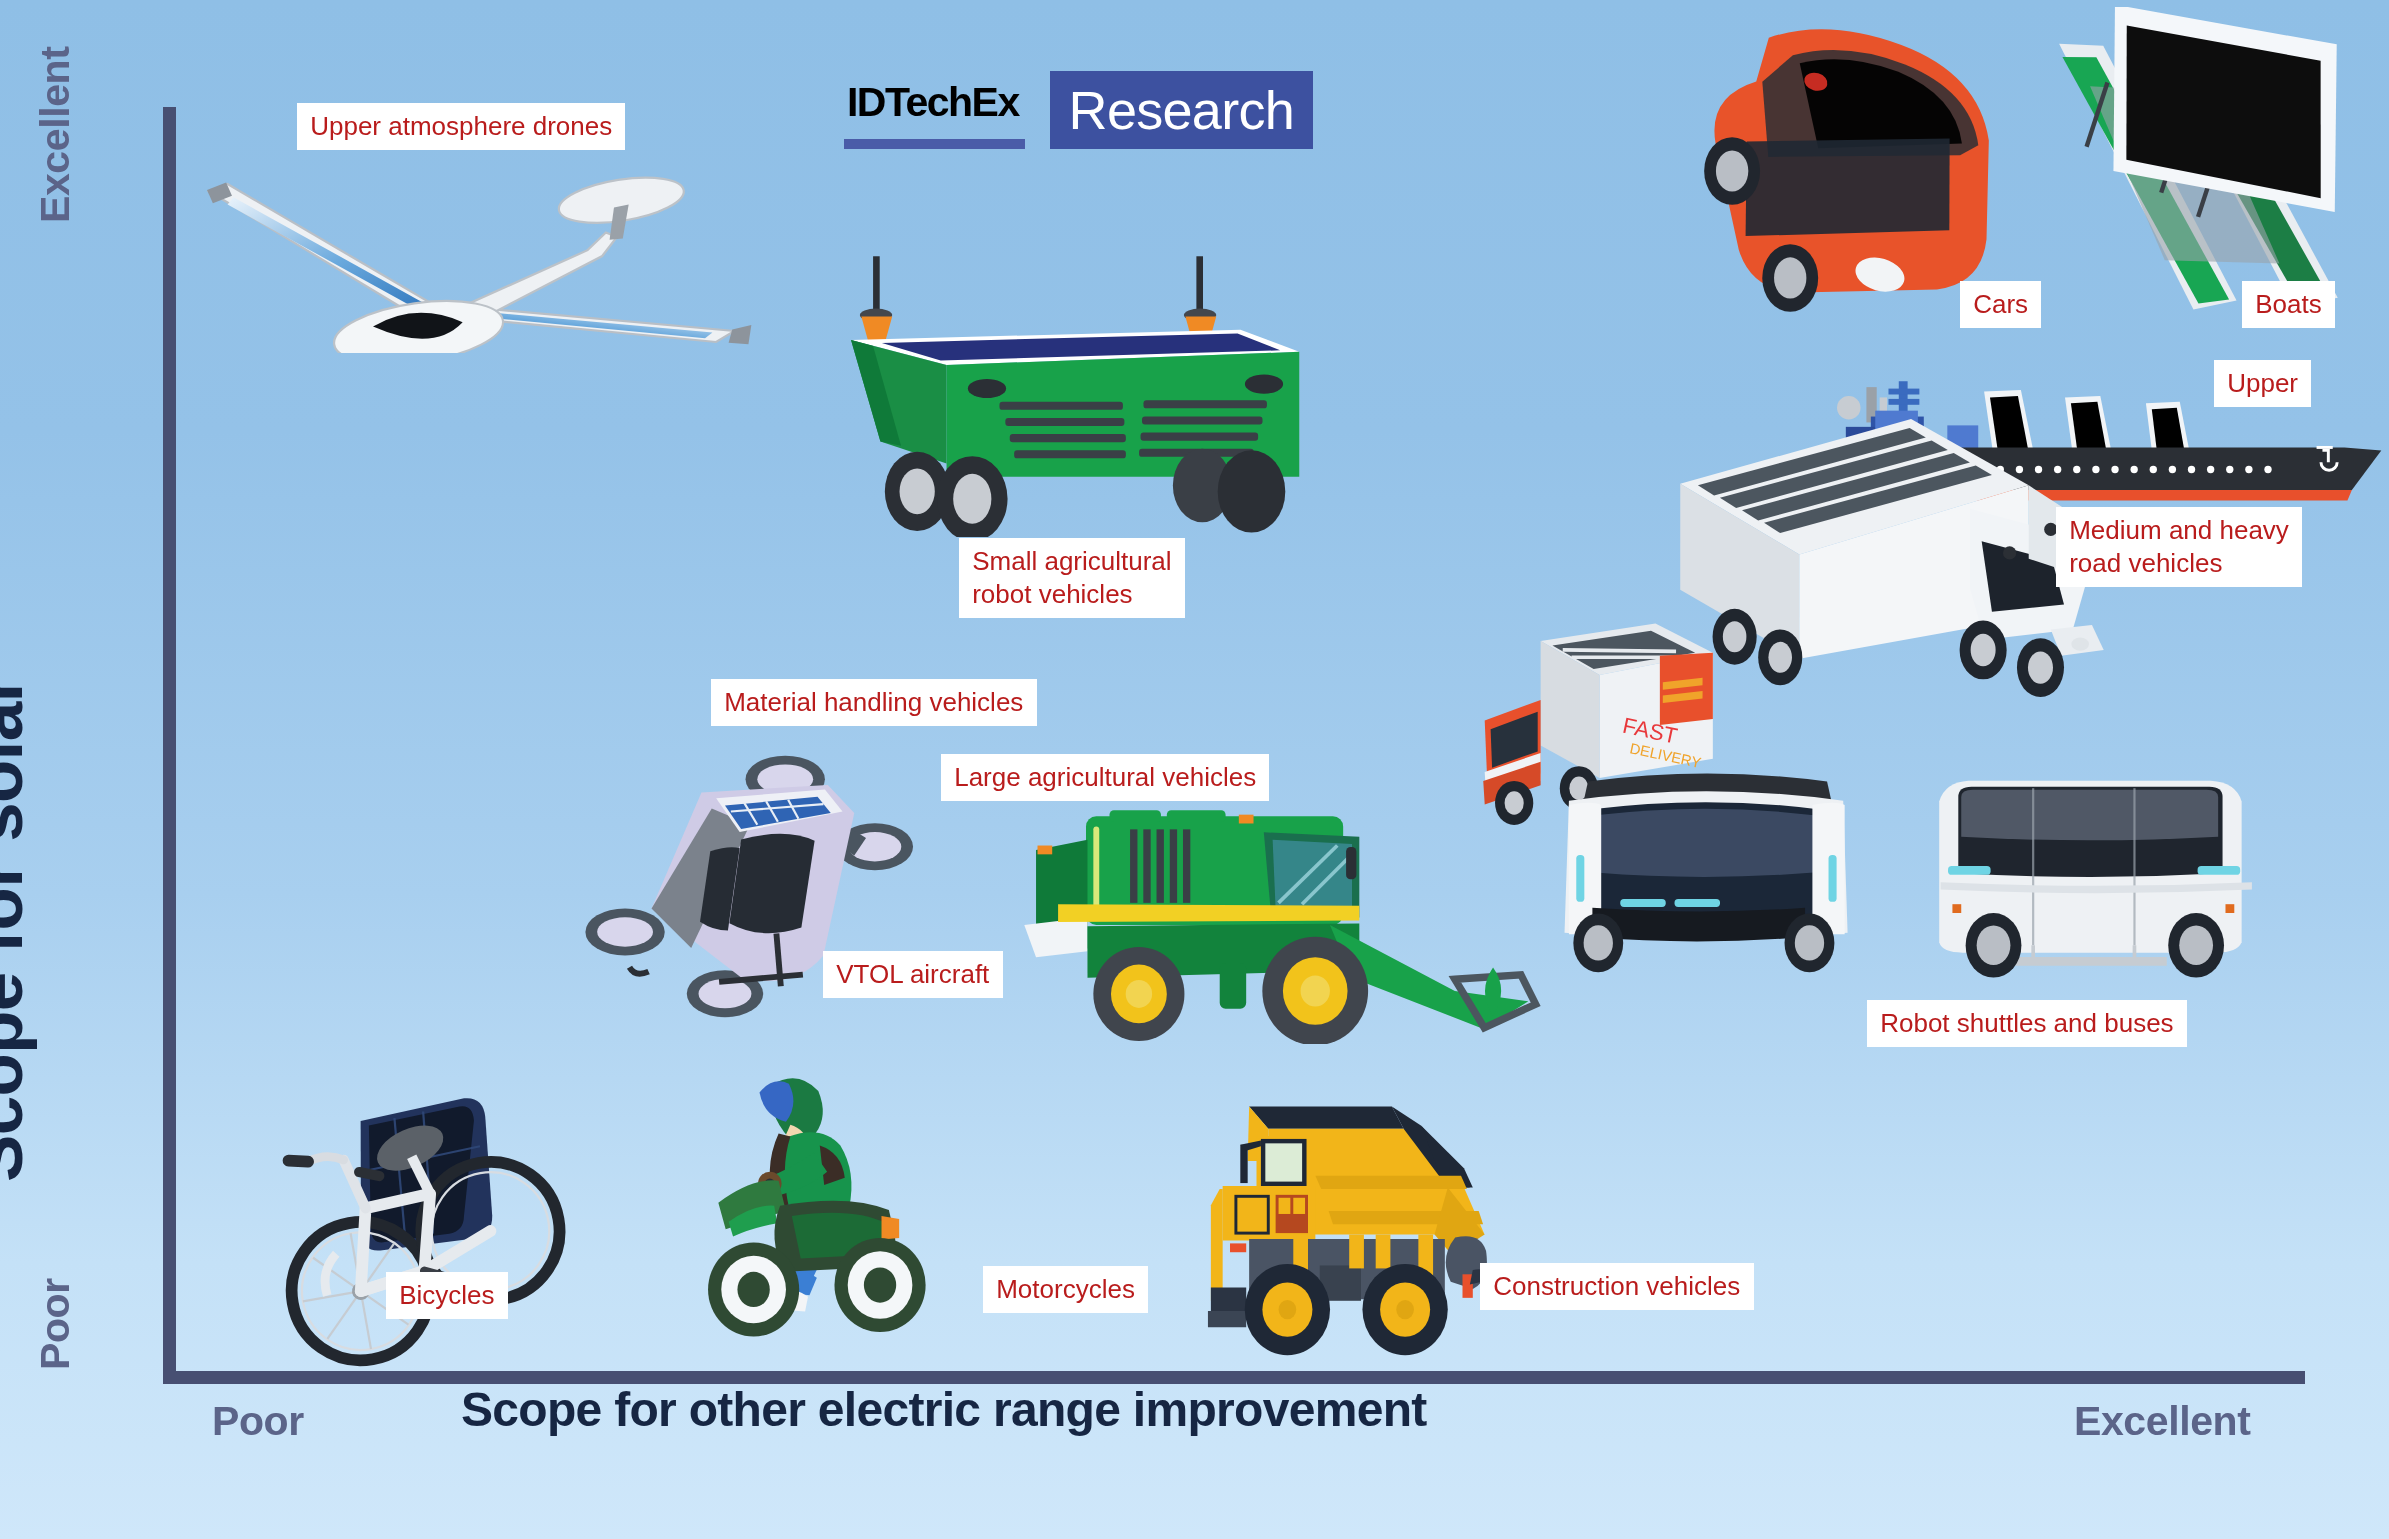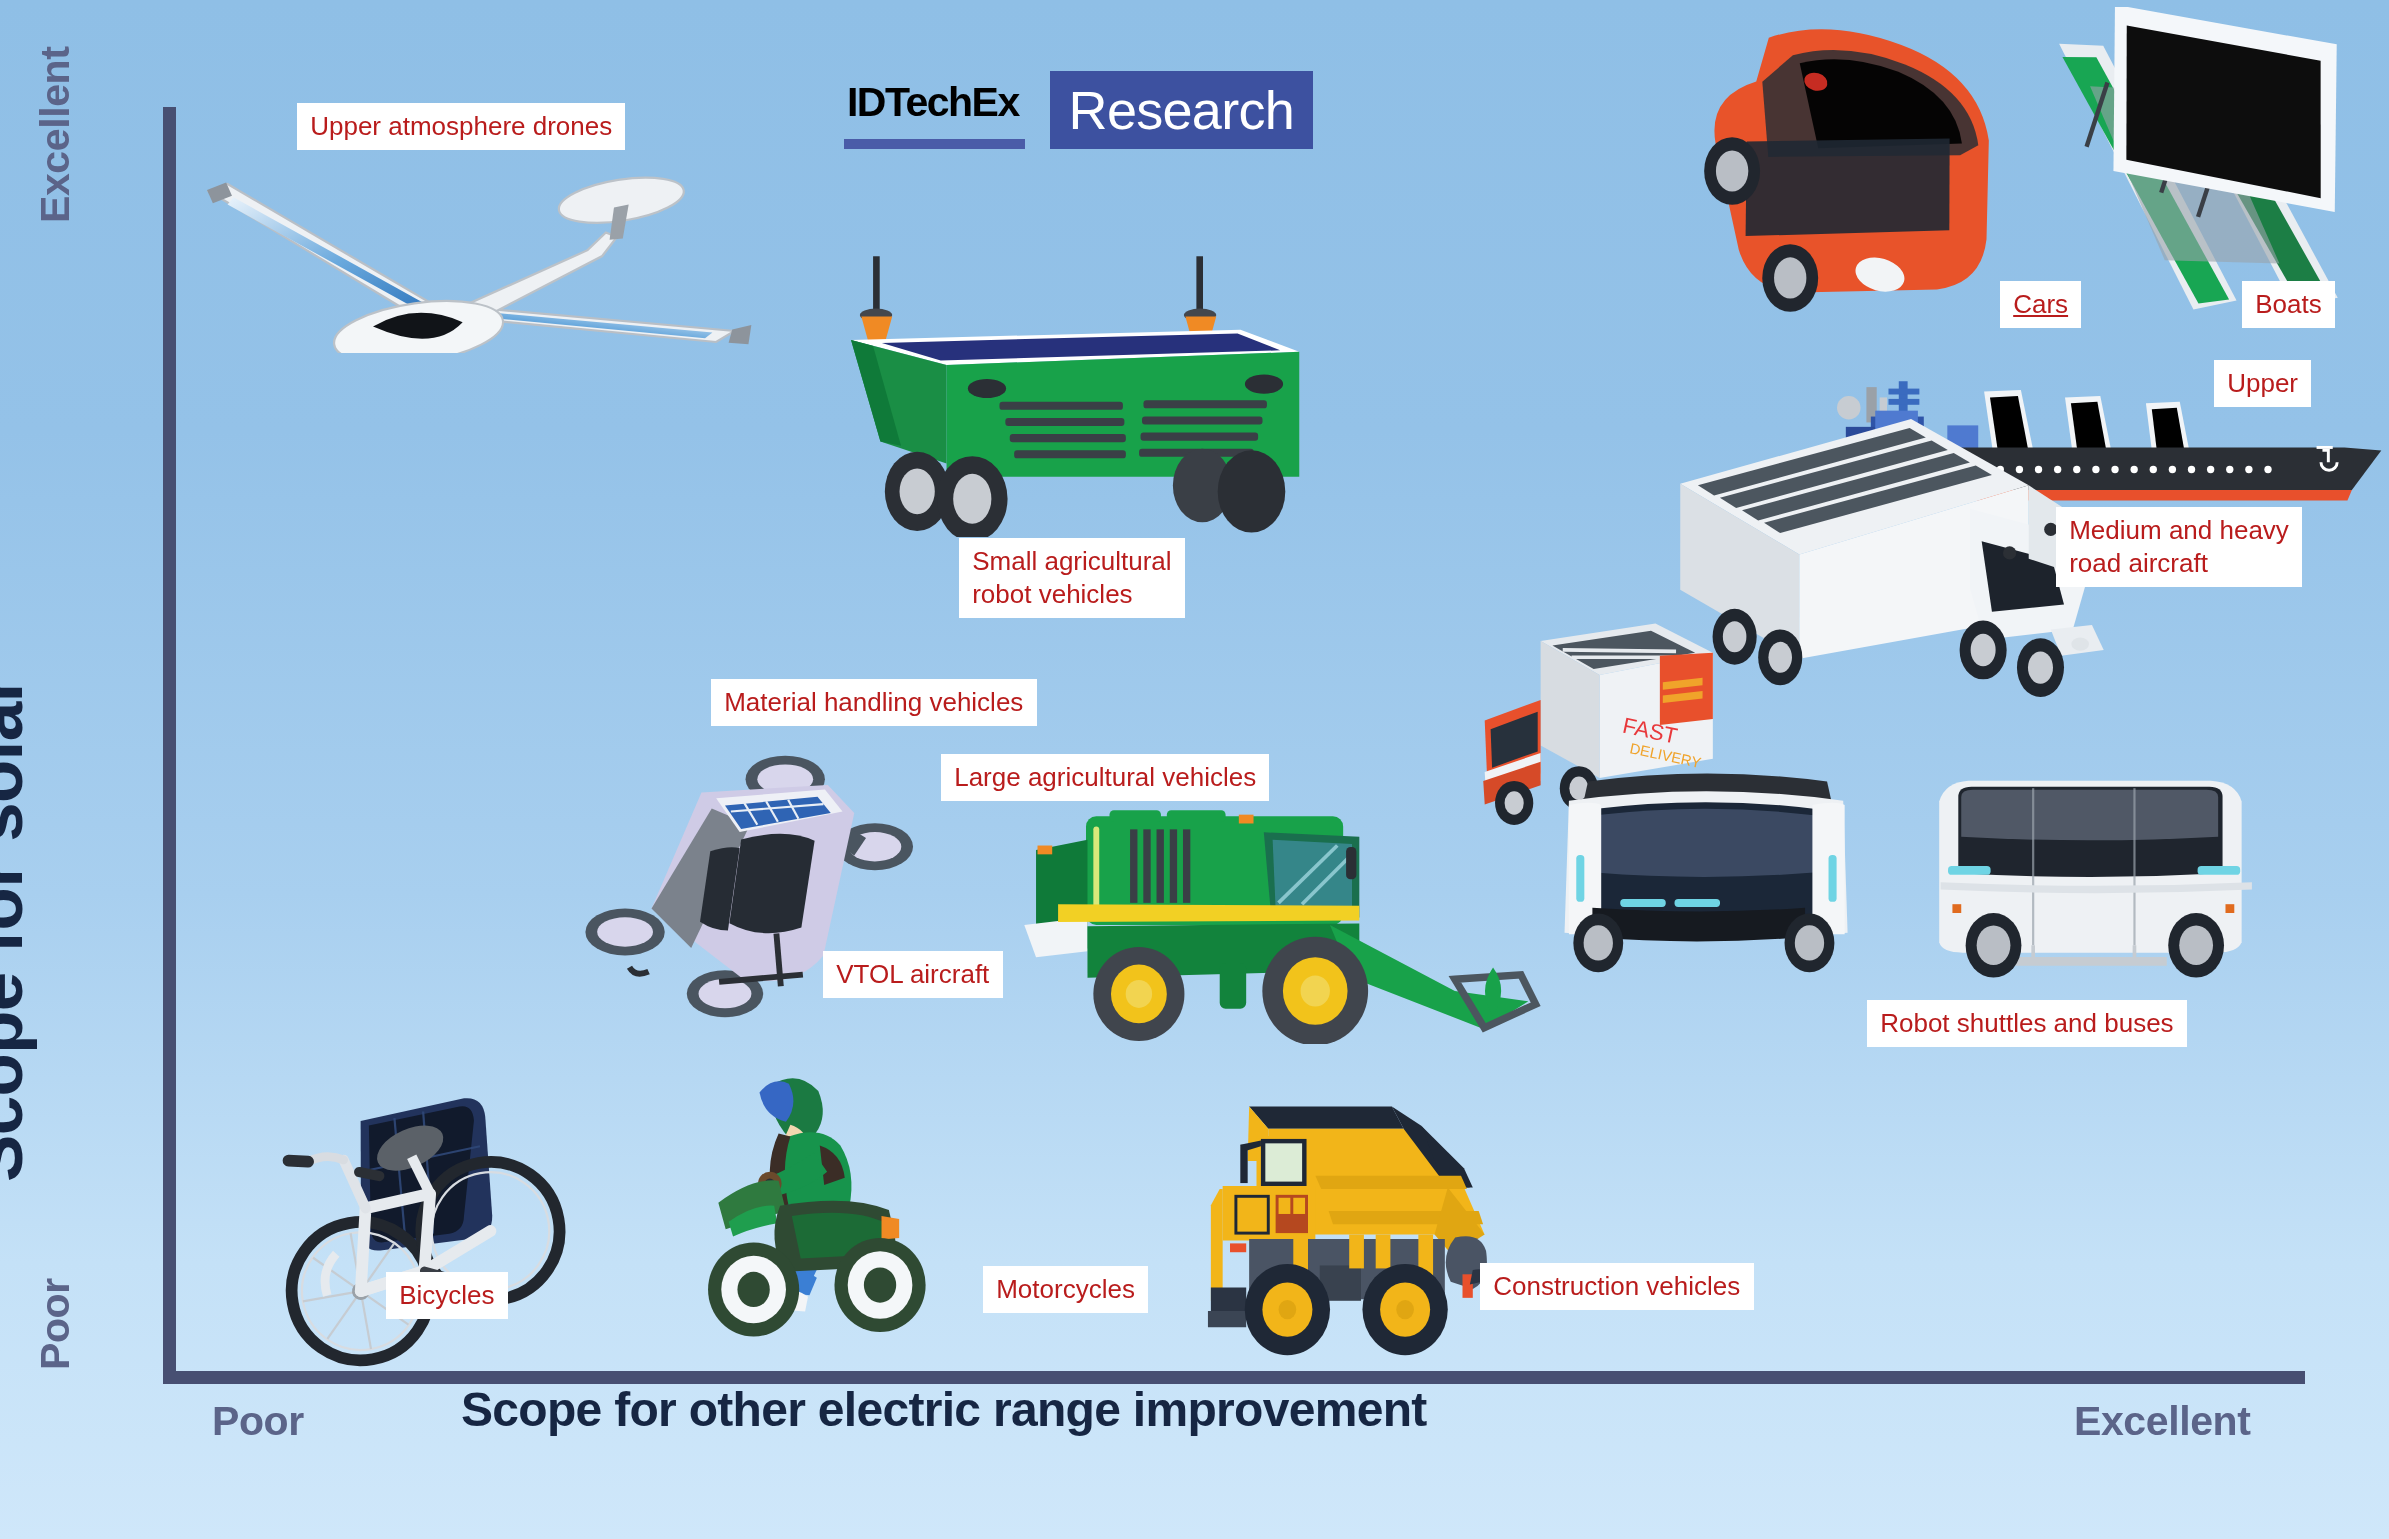--- a/index.html
+++ b/index.html
@@ -503,25 +503,25 @@
       <ellipse cx="112" cy="342" rx="12" ry="13" fill="#e0a612"></ellipse>
       <ellipse cx="272" cy="342" rx="58" ry="62" fill="#1f2836"></ellipse>
       <ellipse cx="272" cy="342" rx="34" ry="37" fill="#f2b519"></ellipse>
       <ellipse cx="272" cy="342" rx="12" ry="13" fill="#e0a612"></ellipse>
     </svg>
   </div>
 
   <div class="lbl" style="left:297px;top:103px;">Upper atmosphere drones</div>
   <div class="lbl" style="left:959px;top:538px;">Small agricultural
 robot vehicles</div>
-  <div class="lbl" style="left:2000px;top:281px;text-decoration:underline;">Cars</div>
+  <div class="lbl" style="left:1960px;top:281px;">Cars</div>
   <div class="lbl" style="left:2242px;top:281px;">Boats</div>
   <div class="lbl" style="left:2214px;top:360px;">Upper</div>
   <div class="lbl" style="left:2056px;top:507px;">Medium and heavy
-road aircraft</div>
+road vehicles</div>
   <div class="lbl" style="left:711px;top:679px;">Material handling vehicles</div>
   <div class="lbl" style="left:941px;top:754px;">Large agricultural vehicles</div>
   <div class="lbl" style="left:823px;top:951px;">VTOL aircraft</div>
   <div class="lbl" style="left:1867px;top:1000px;">Robot shuttles and buses</div>
   <div class="lbl" style="left:386px;top:1272px;">Bicycles</div>
   <div class="lbl" style="left:983px;top:1266px;">Motorcycles</div>
   <div class="lbl" style="left:1480px;top:1263px;">Construction vehicles</div>
 
 </div>
 

